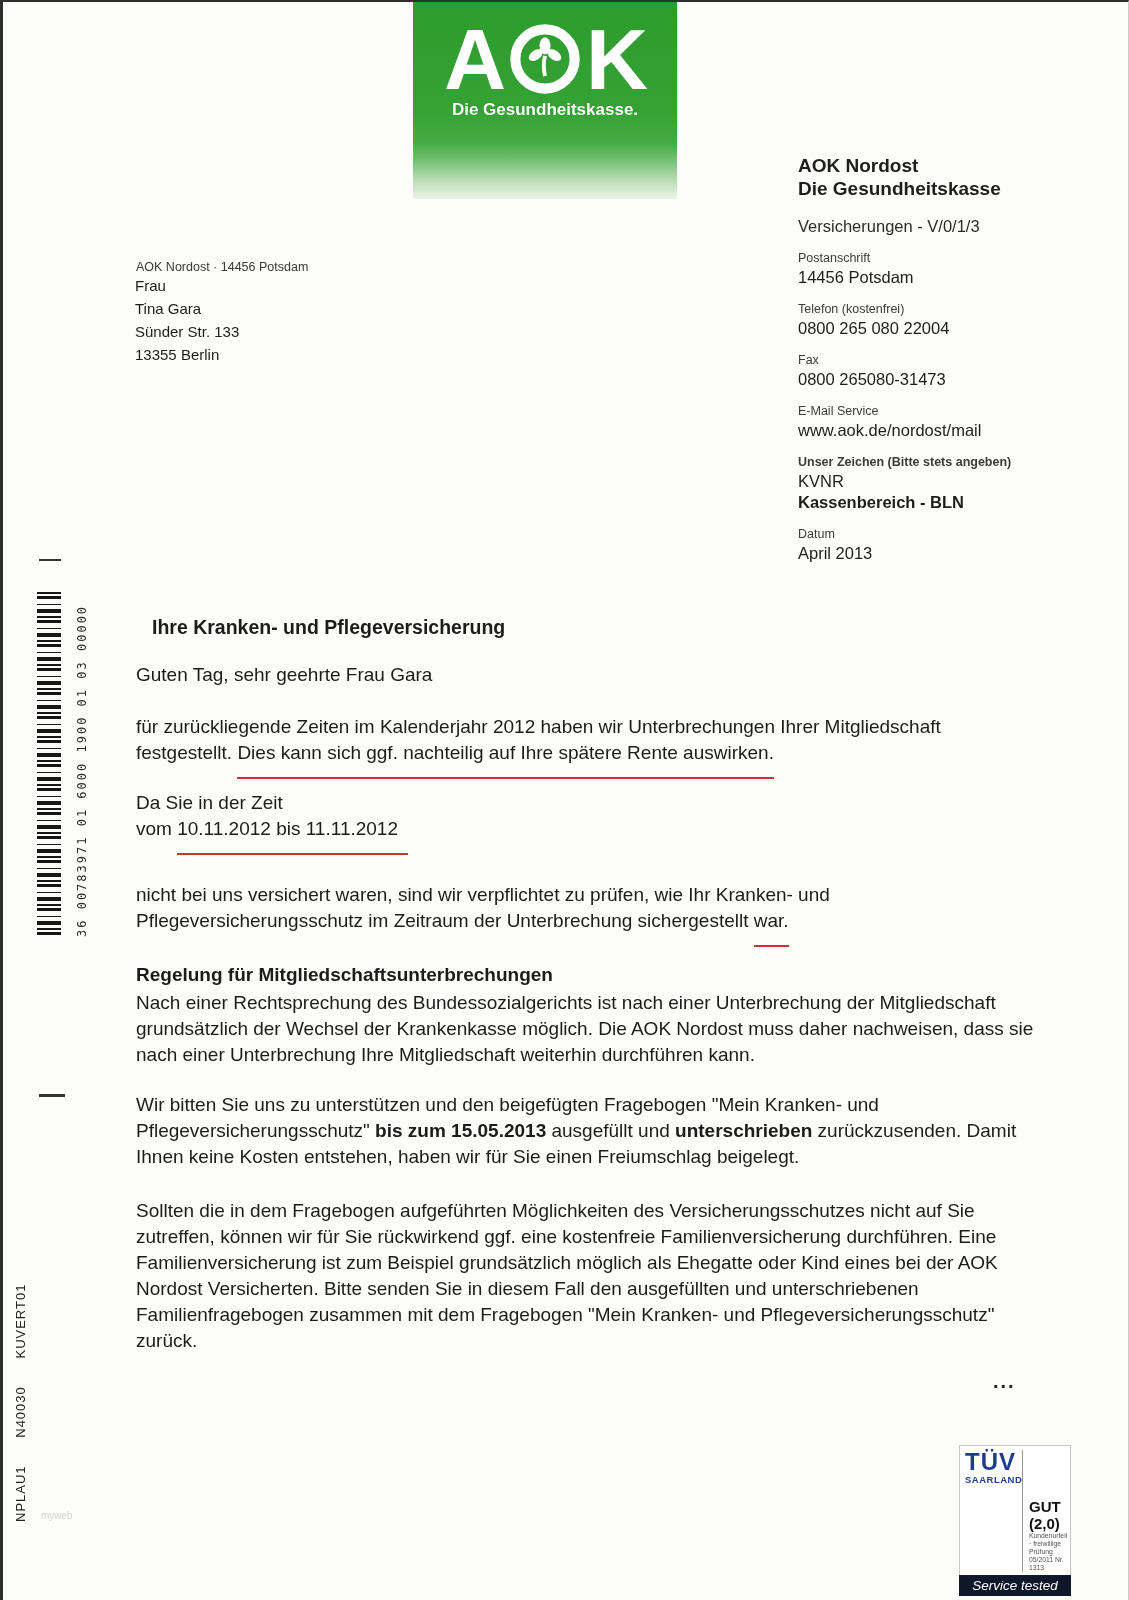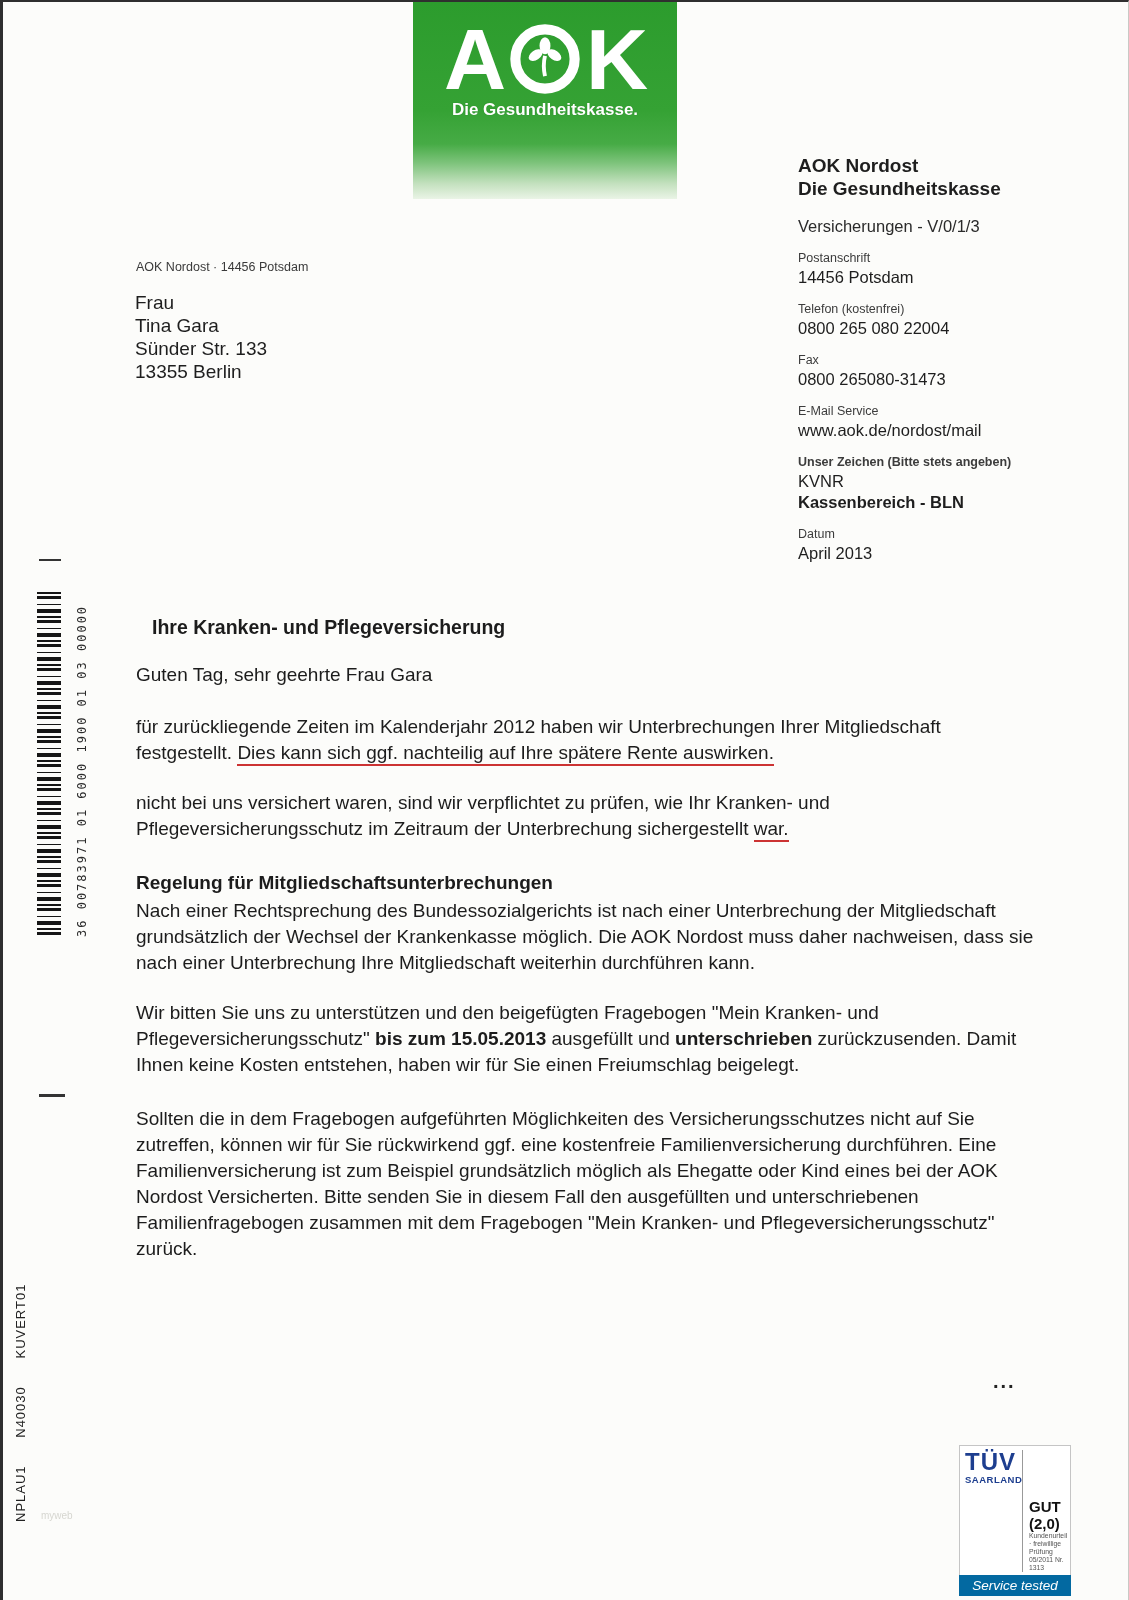--- a/index.html
+++ b/index.html
@@ -42,31 +42,31 @@
   .company { font-weight:bold; font-size:19px; line-height:23px; }
   .dept { margin-top:17px; font-size:16.5px; color:#2b2b2b; }
   .fgroup { margin-top:15px; }
   .flabel { font-size:12.5px; color:#3c3c3c; line-height:15px; }
   .flabel.bold { font-weight:bold; }
   .fvalue { font-size:16.5px; line-height:19px; margin-top:2px; }
   .fvalue.bold { font-weight:bold; }
 
   
   .sender-line { position:absolute; left:133px; top:258px; font-size:12.5px; color:#3a3a3a; }
-  .recipient { position:absolute; left:132px; top:289px; font-size:19px; line-height:23px; }
+  .recipient { position:absolute; left:132px; top:272px; font-size:15px; line-height:23px; }
 
   
   .body { position:absolute; left:133px; top:612px; width:902px; font-size:19px; line-height:26px; color:#1c1c1c; }
   .h1 { font-size:19.5px; font-weight:bold; margin:0 0 22px 16px; }
   .h2 { font-size:19px; font-weight:bold; margin:0 0 2px 0; }
   .salutation { margin:0 0 26px 0; }
   .p  { margin:0 0 24px 0; }
   .p-gap { margin:0 0 40px 0; }
   .p-med { margin:0 0 28px 0; }
-  .ul-red { border-bottom:2.5px solid #cc3333; padding-bottom:1px; }
+  .ul-red { border-bottom:2.5px solid #cc3333; padding-bottom:14px; }
   .ul-red.ext { padding-right:10px; }
   b { font-weight:bold; }
 
   .dots { position:absolute; left:990px; top:1368px; font-size:20px; font-weight:bold; letter-spacing:2px; color:#222; }
 
   
   .fold1 { position:absolute; left:36px; top:557px; width:22px; height:2px; background:#333; }
   .fold2 { position:absolute; left:36px; top:1092px; width:26px; height:3px; background:#333; }
   .barcode-bars {
     position:absolute; left:34px; top:590px; width:24px; height:345px;
@@ -92,21 +92,21 @@
   
   .tuv { position:absolute; left:908px; top:1443px; width:160px;padding-left:48px; }
   .tuv-top { display:flex; border:1px solid #c5c5c5; border-bottom:none; background:#fff; padding:4px 5px 3px 5px; }
   .tuv-left { width:58px; border-right:1px solid #999; padding-right:4px; }
   .tuv-brand { color:#1d3e8f; font-weight:bold; font-size:24px; line-height:24px; letter-spacing:1px; }
   .tuv-region { color:#1d3e8f; font-weight:bold; font-size:9.5px; letter-spacing:.5px; }
   .tuv-right { padding-left:6px;margin-top:48px; }
   .tuv-grade { font-weight:bold; font-size:15px; line-height:17px; color:#111; }
   .tuv-small { font-size:6.8px; color:#555; line-height:8px; }
   .tuv-banner {
-    background:#0369a1; color:#fff; text-align:center;
+    background:#0f172a; color:#fff; text-align:center;
     font-style:italic; font-size:13.5px; line-height:21px; height:21px;
   }
 </style>
 </head>
 <body>
 
 <div class="page">
 
   <div class="logo">
     <div class="logo-letters">
@@ -168,20 +168,26 @@
   </div>
 
   <div class="body">
     <div class="h1">Ihre Kranken- und Pflegeversicherung</div>
     <div class="salutation">Guten Tag, sehr geehrte Frau Gara</div>
 
     <div class="p">
       <span>für zurückliegende Zeiten im Kalenderjahr 2012 haben wir Unterbrechungen Ihrer Mitgliedschaft festgestellt. </span><span class="ul-red">Dies kann sich ggf. nachteilig auf Ihre spätere Rente auswirken.</span>
     </div>
 
+    <div class="p-gap">
+      <div>Da Sie in der Zeit</div>
+      <div>
+        <span>vom </span><span class="ul-red ext">10.11.2012 bis 11.11.2012</span>
+      </div>
+    </div>
 
     <div class="p-med">
       <span>nicht bei uns versichert waren, sind wir verpflichtet zu prüfen, wie Ihr Kranken- und Pflegeversicherungsschutz im Zeitraum der Unterbrechung sichergestellt </span><span class="ul-red">war.</span>
     </div>
 
     <div class="h2">Regelung für Mitgliedschaftsunterbrechungen</div>
     <div class="p">Nach einer Rechtsprechung des Bundessozialgerichts ist nach einer Unterbrechung der Mitgliedschaft grundsätzlich der Wechsel der Krankenkasse möglich. Die AOK Nordost muss daher nachweisen, dass sie nach einer Unterbrechung Ihre Mitgliedschaft weiterhin durchführen kann.</div>
 
     <div class="p-med">
       <span>Wir bitten Sie uns zu unterstützen und den beigefügten Fragebogen "Mein Kranken- und Pflegeversicherungsschutz" </span><b>bis zum 15.05.2013</b><span> ausgefüllt und </span><b>unterschrieben</b><span> zurückzusenden. Damit Ihnen keine Kosten entstehen, haben wir für Sie einen Freiumschlag beigelegt.</span>

